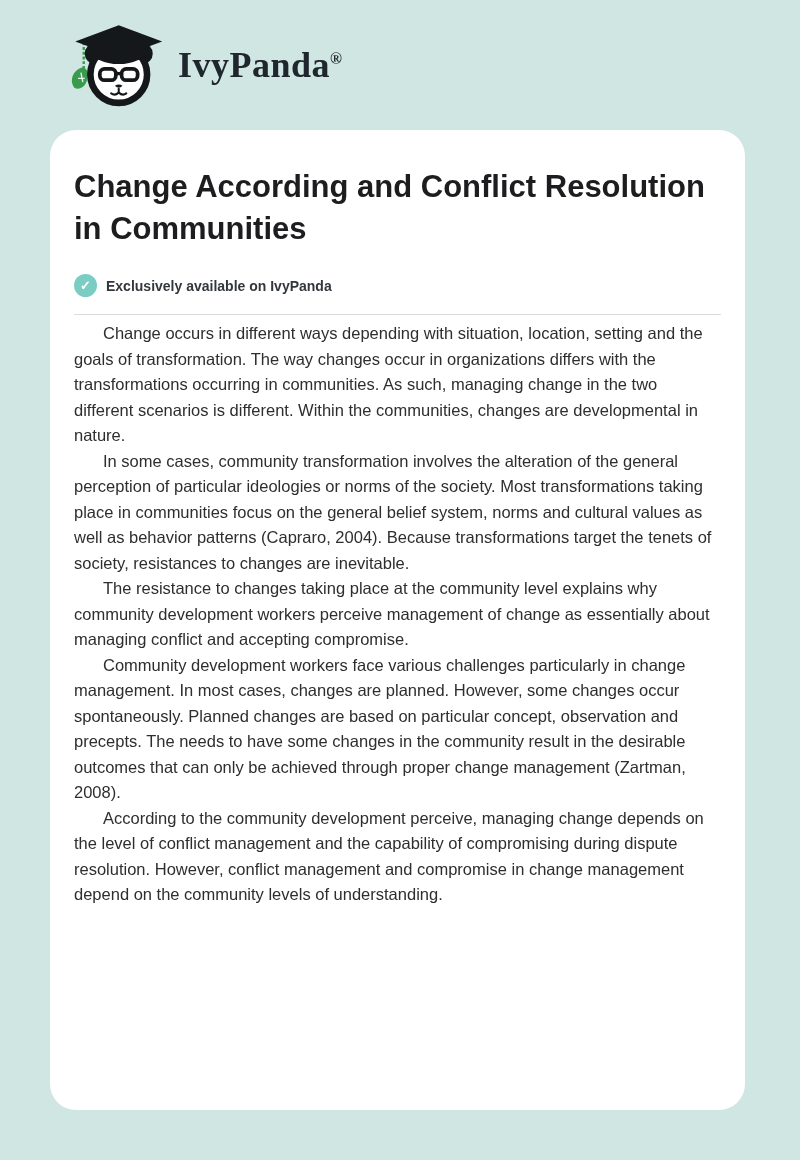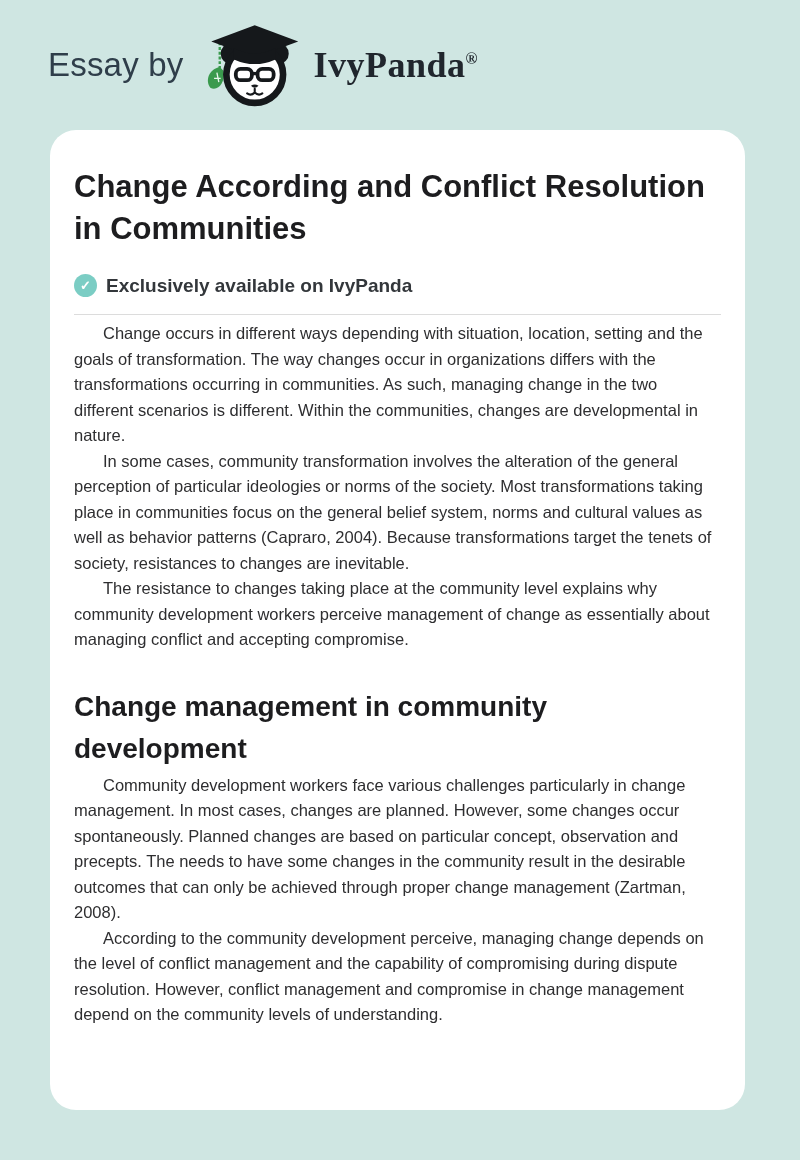--- a/index.html
+++ b/index.html
@@ -77,21 +77,21 @@
     color: #ffffff;
     font-size: 13px;
     font-weight: bold;
     display: flex;
     align-items: center;
     justify-content: center;
     flex: 0 0 auto;
   }
   .badge-label {
     margin-left: 9px;
-    font-size: 19px;
+    font-size: 14px;
     font-weight: bold;
     color: #33373b;
   }
   .divider {
     border: none;
     border-top: 1px solid #dcdcdc;
     margin: 0 0 6px 0;
   }
   .body-paragraph {
     font-size: 16.5px;
@@ -106,21 +106,20 @@
     color: #1d1d1f;
     max-width: 600px;
     margin-top: 33px;
     margin-bottom: 3px;
   }
 </style>
 </head>
 <body>
 
 <header class="site-header">
-  <span class="essay-by">Essay by</span>
 
   <a class="brand-link">
     <svg class="logo-svg" width="104" height="86" viewBox="0 0 110 90" xmlns="http://www.w3.org/2000/svg">
 
       <line x1="23" y1="20" x2="23" y2="48" stroke="#3a9a4d" stroke-width="2.5" stroke-dasharray="3 2"></line>
 
       <path d="M23 46 C 12 48, 7 60, 13 68 C 21 72, 29 63, 27 50 Z" fill="#3a9a4d"></path>
       <path d="M20 52 L22 62 M17 58 L24 58" stroke="#e8f5ec" stroke-width="1.4" fill="none"></path>
 
       <circle cx="35" cy="32" r="11" fill="#15181b"></circle>
@@ -153,19 +152,18 @@
   </div>
 
   <hr class="divider">
 
   <p class="body-paragraph">Change occurs in different ways depending with situation, location, setting and the goals of transformation. The way changes occur in organizations differs with the transformations occurring in communities. As such, managing change in the two different scenarios is different. Within the communities, changes are developmental in nature.</p>
 
   <p class="body-paragraph">In some cases, community transformation involves the alteration of the general perception of particular ideologies or norms of the society. Most transformations taking place in communities focus on the general belief system, norms and cultural values as well as behavior patterns (Capraro, 2004). Because transformations target the tenets of society, resistances to changes are inevitable.</p>
 
   <p class="body-paragraph">The resistance to changes taking place at the community level explains why community development workers perceive management of change as essentially about managing conflict and accepting compromise.</p>
 
-  <h2 class="section-heading">Change management in community development</h2>
 
   <p class="body-paragraph">Community development workers face various challenges particularly in change management. In most cases, changes are planned. However, some changes occur spontaneously. Planned changes are based on particular concept, observation and precepts. The needs to have some changes in the community result in the desirable outcomes that can only be achieved through proper change management (Zartman, 2008).</p>
 
   <p class="body-paragraph">According to the community development perceive, managing change depends on the level of conflict management and the capability of compromising during dispute resolution. However, conflict management and compromise in change management depend on the community levels of understanding.</p>
 
 </main>
 
 </body></html>

